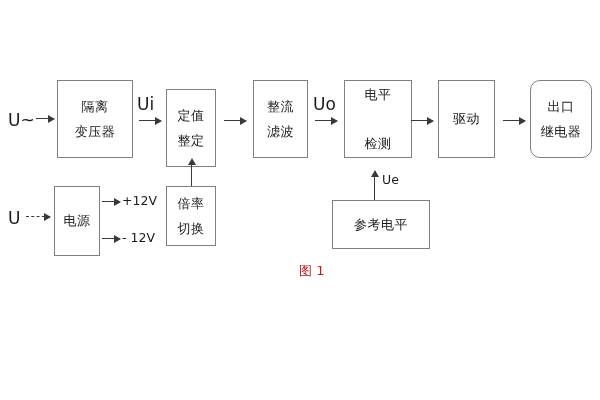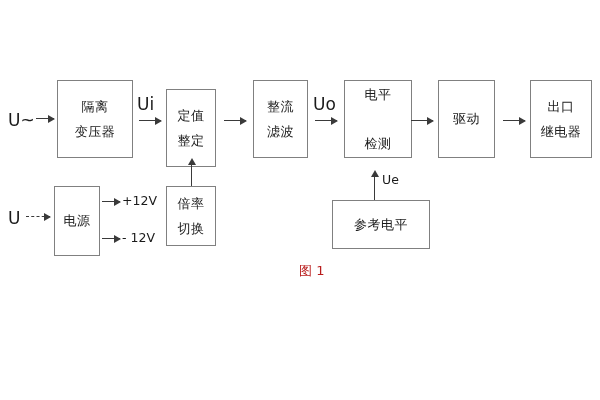--- a/index.html
+++ b/index.html
@@ -142,21 +142,21 @@
   </div>
 
   <div class="harrow" style="left:411px; top:120px; width:22px;"></div>
 
   <div class="block single" style="left:438px; top:80px; width:57px; height:78px;">
     <span class="ln">驱动</span>
   </div>
 
   <div class="harrow" style="left:503px; top:120px; width:22px;"></div>
 
-  <div class="block" style="left:530px; top:80px; width:62px; height:78px;">
+  <div class="block" style="left:530px; top:80px; width:62px; height:78px;border-radius:10px;">
     <span class="ln">出口</span>
     <span class="ln">继电器</span>
   </div>
 
   <div class="block single" style="left:54px; top:186px; width:46px; height:70px;">
     <span class="ln">电源</span>
   </div>
 
   <div class="harrow" style="left:102px; top:201px; width:18px;"></div>
   <div class="txt small" style="left:122px; top:195px;">+12V</div>

